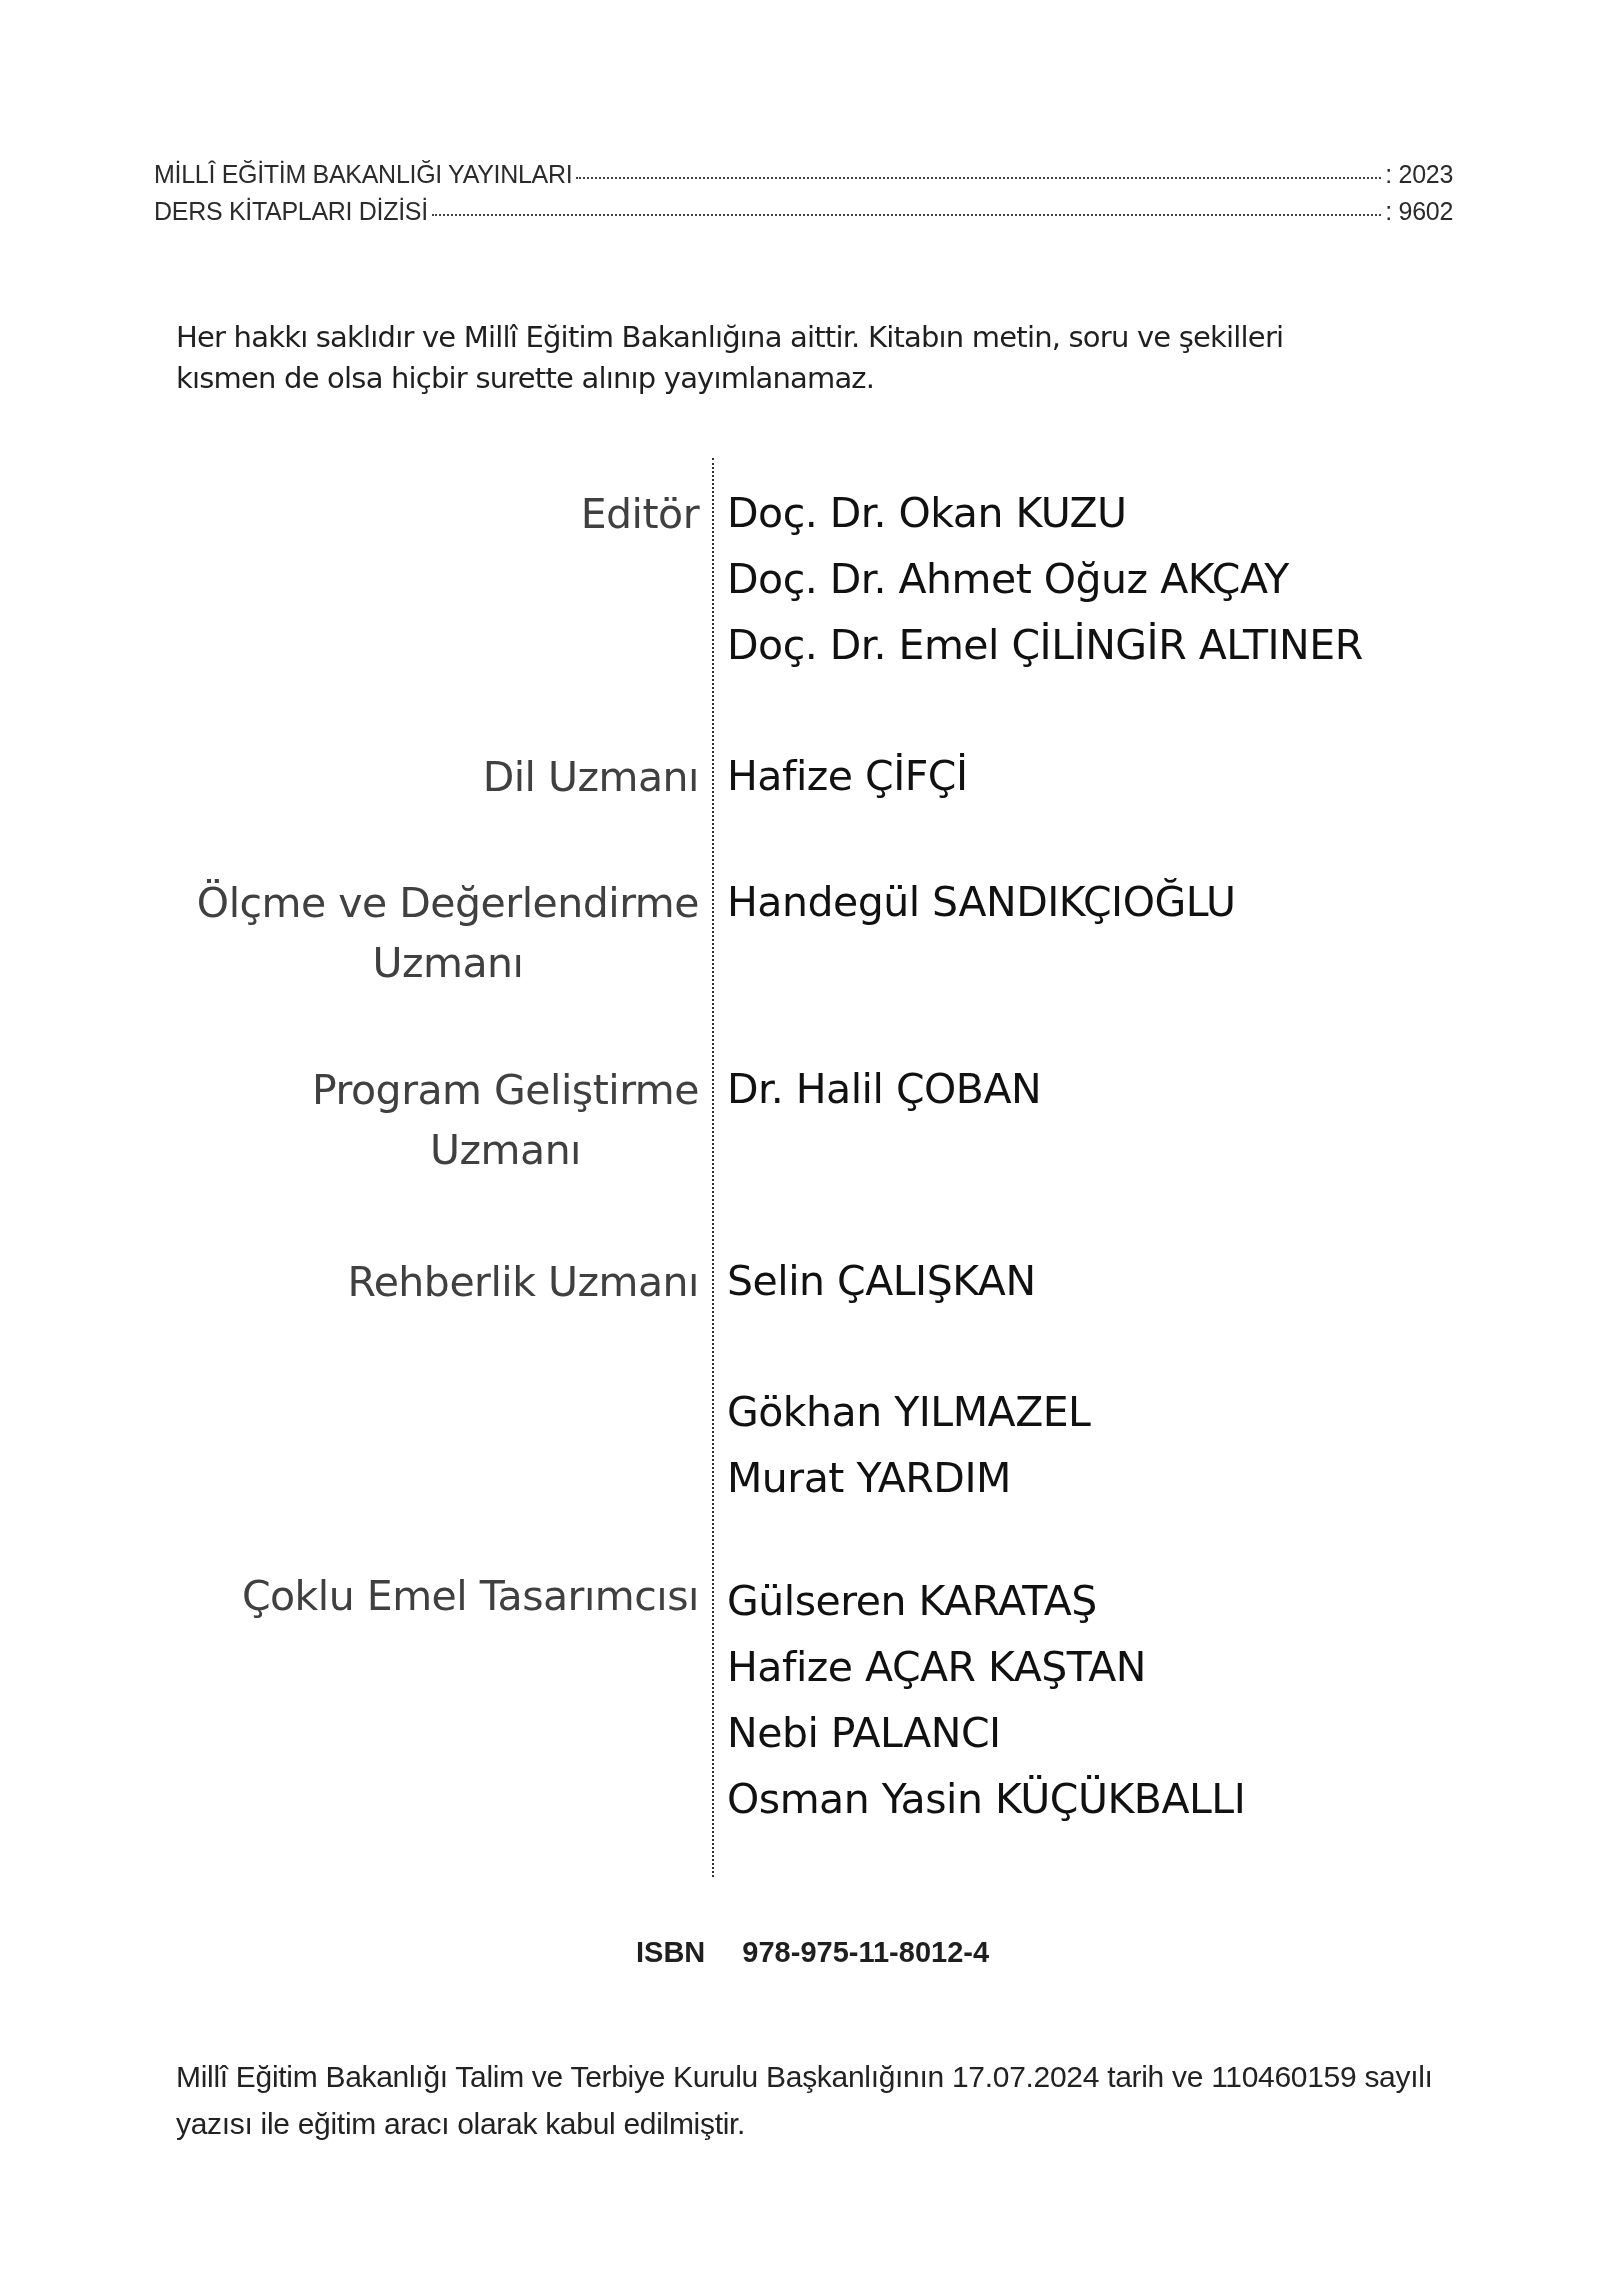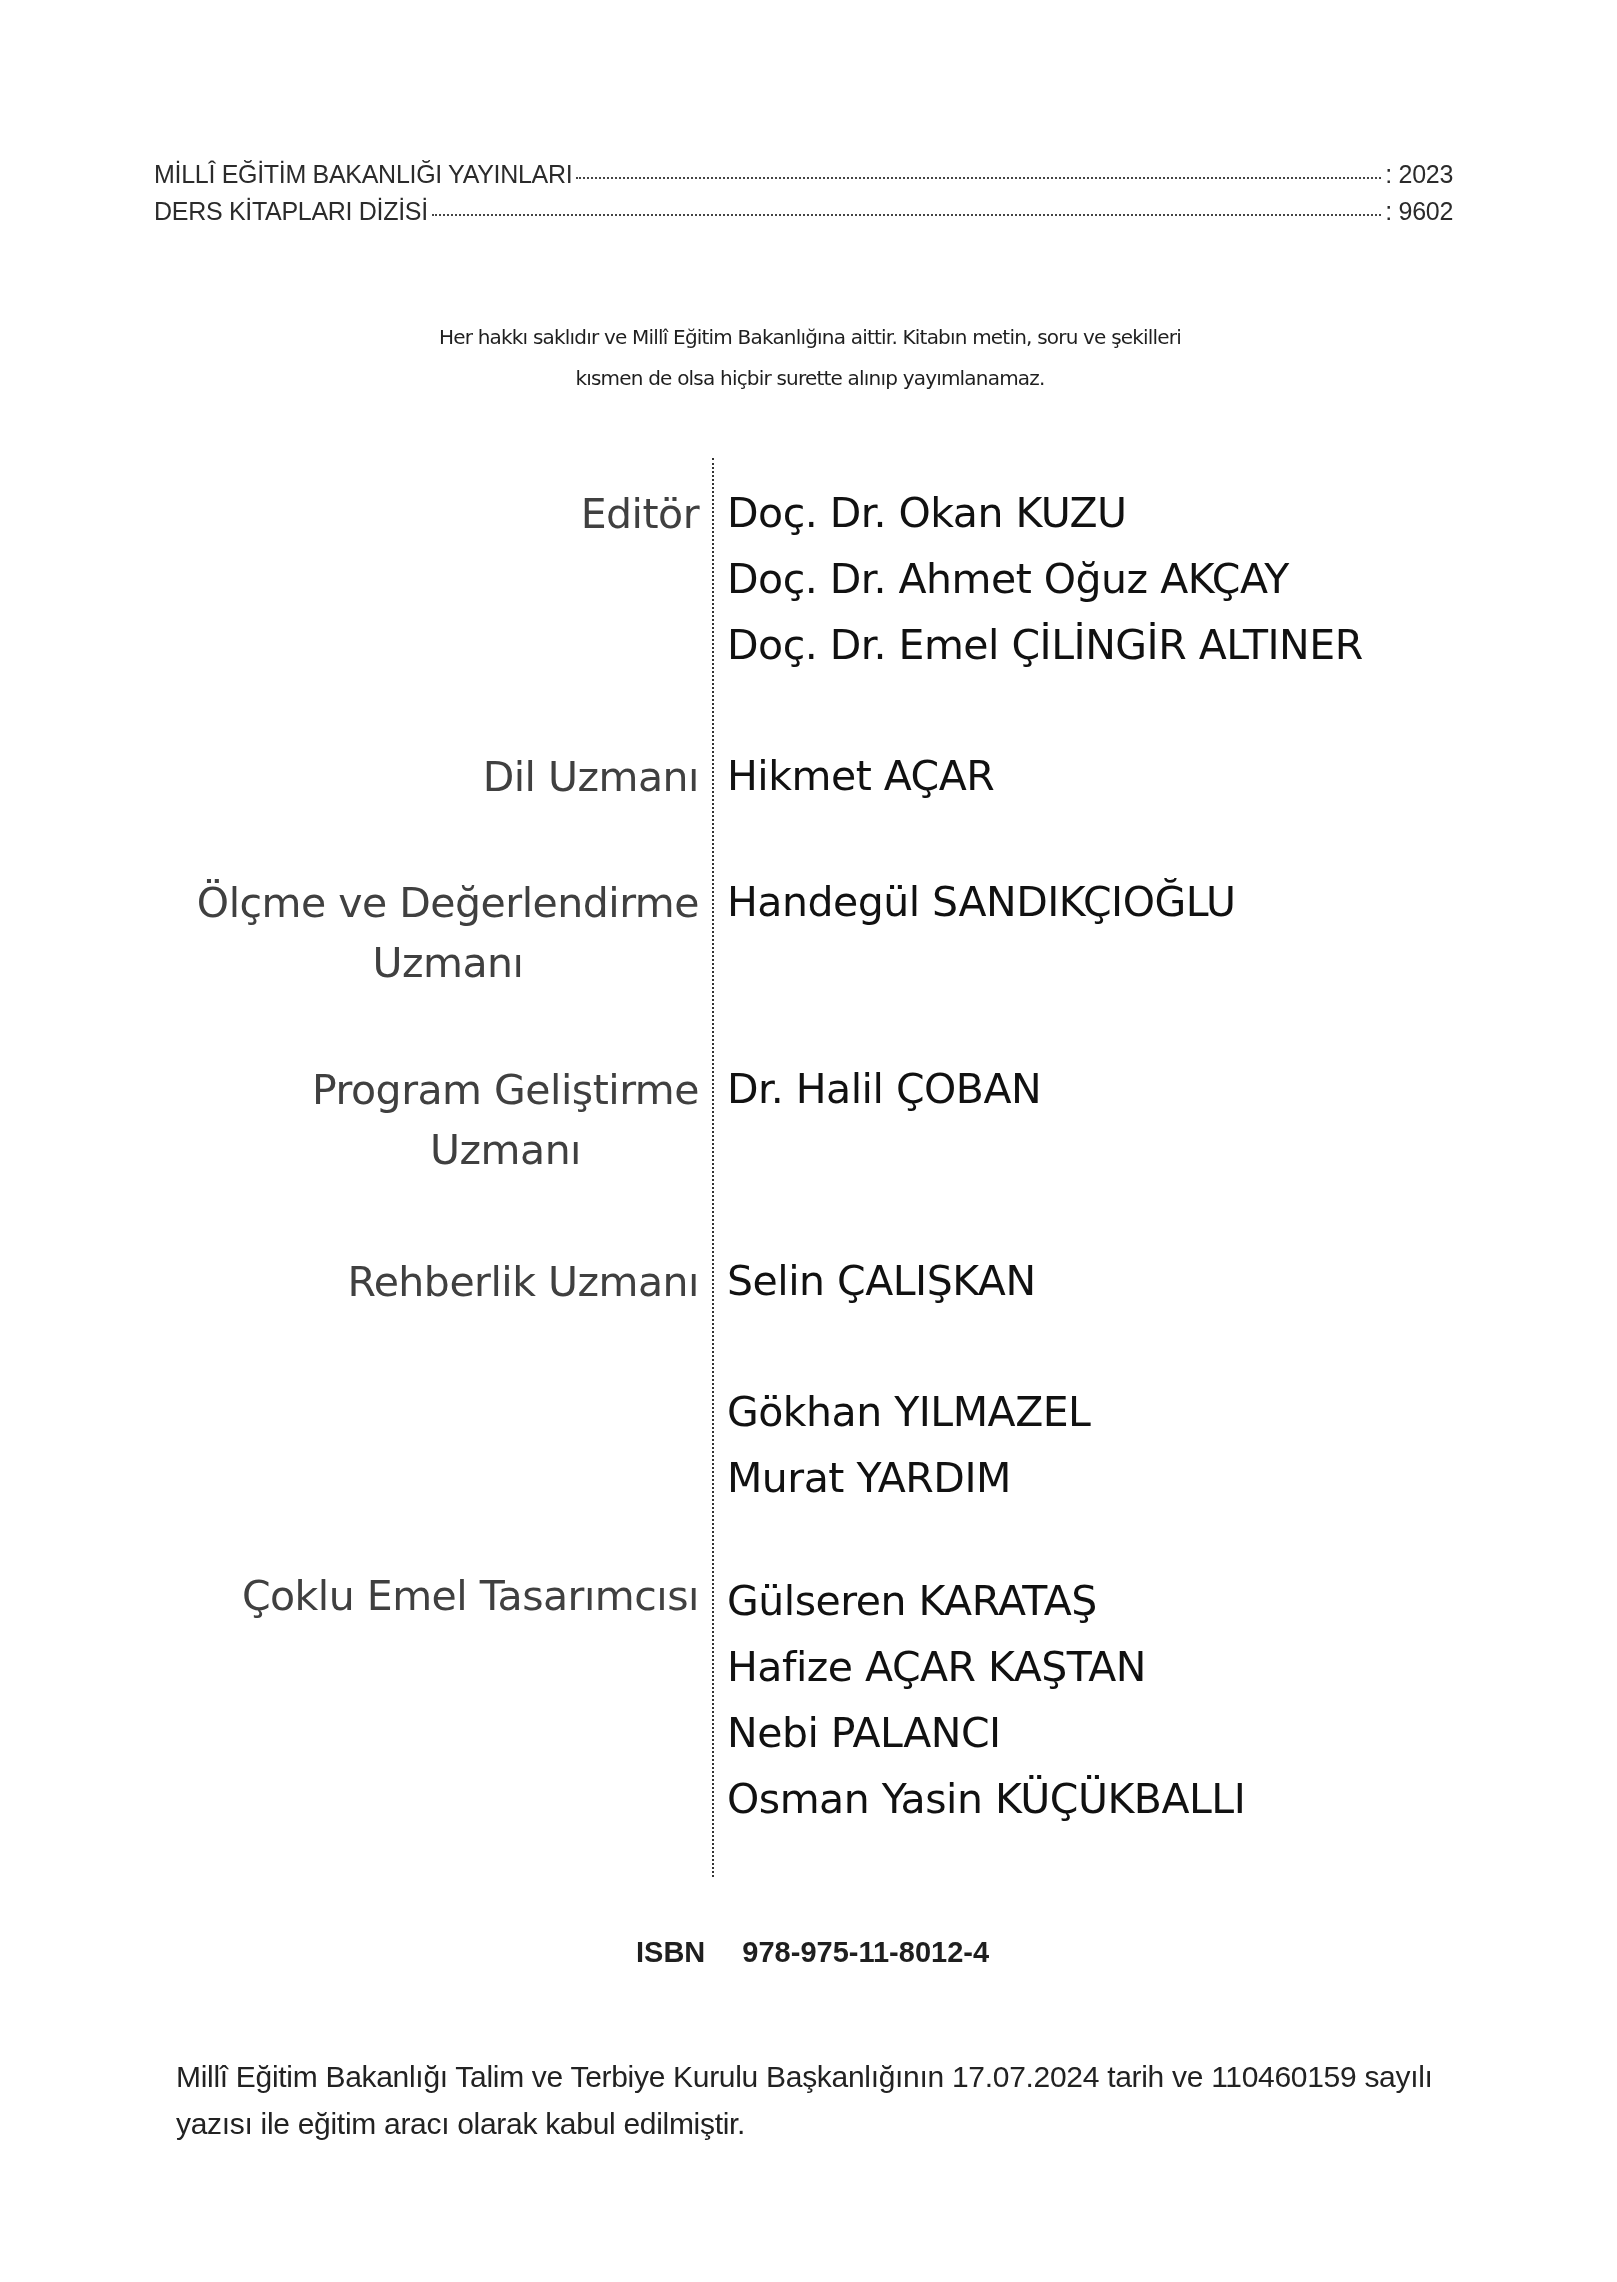--- a/index.html
+++ b/index.html
@@ -40,23 +40,23 @@
       position: relative;
       top: -3.9px;
     }
     .series-row .val { flex: 0 0 auto; }
 
     .copyright {
       position: absolute;
       left: 176px;
       top: 317px;
       width: 1268px;
-      text-align: center;
+      text-align: left;
       font-family: "DejaVu Sans", sans-serif;
-      font-size: 20px;
+      font-size: 29px;
       line-height: 41px;
       color: #1f1f1f;
       letter-spacing: -0.8px;
     }
 
     .credits {
       position: absolute;
       left: 0;
       top: 0;
       width: 1618px;
@@ -143,21 +143,21 @@
   <div class="names" style="top:480px;">
     <div>Doç. Dr. Okan KUZU</div>
     <div>Doç. Dr. Ahmet Oğuz AKÇAY</div>
     <div>Doç. Dr. Emel ÇİLİNGİR ALTINER</div>
   </div>
 
   <div class="role" style="top:747px;">
     <div>Dil Uzmanı</div>
   </div>
   <div class="names" style="top:743px;">
-    <div>Hikmet AÇAR</div>
+    <div>Hafize ÇİFÇİ</div>
   </div>
 
   <div class="role" style="top:873px;">
     <div>Ölçme ve Değerlendirme</div>
     <div>Uzmanı</div>
   </div>
   <div class="names" style="top:869px;">
     <div>Handegül SANDIKÇIOĞLU</div>
   </div>
 

